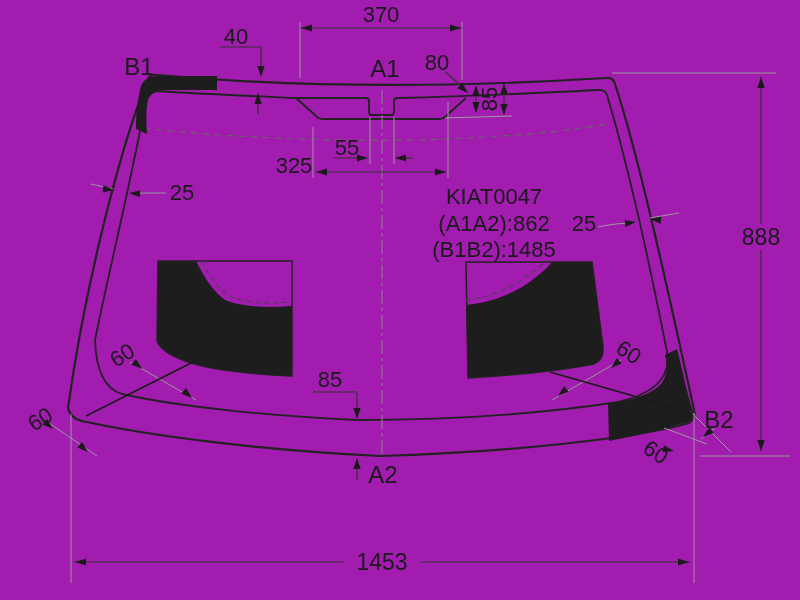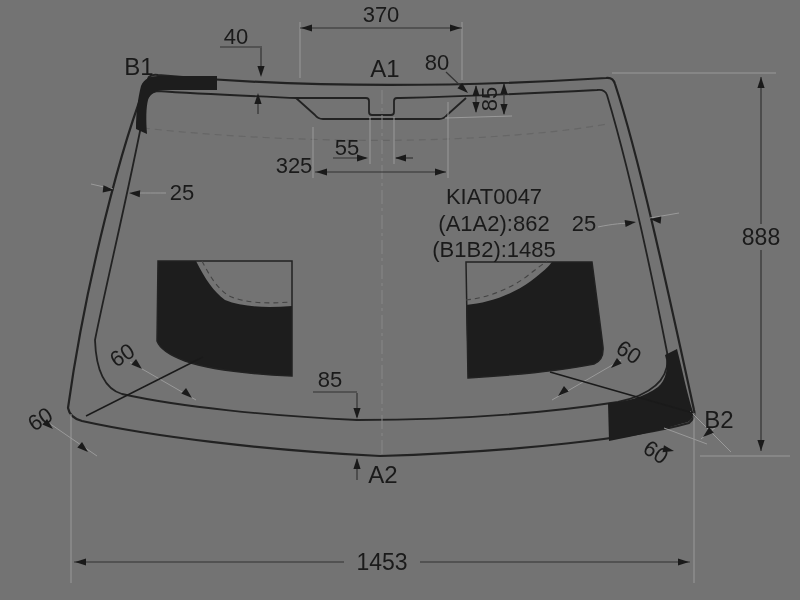--- a/index.html
+++ b/index.html
@@ -1,16 +1,16 @@
 <!DOCTYPE html>
 <html><head>
 <meta charset="utf-8">
 <style>
   html,body{margin:0;padding:0;background:#fff;}
-  .stage{position:relative;width:800px;height:600px;background:#737373;overflow:hidden;
+  .stage{position:relative;width:800px;height:600px;background:#a21caf;overflow:hidden;
          font-family:"Liberation Sans",sans-serif;}
   svg{display:block;}
   text{fill:#1a1a1a;font-family:"Liberation Sans",sans-serif;}
   .dim{font-size:22px;}
   .pt{font-size:24px;}
   .code{font-size:22px;}
   .big{font-size:23px;}
 </style>
 </head>
 <body>

